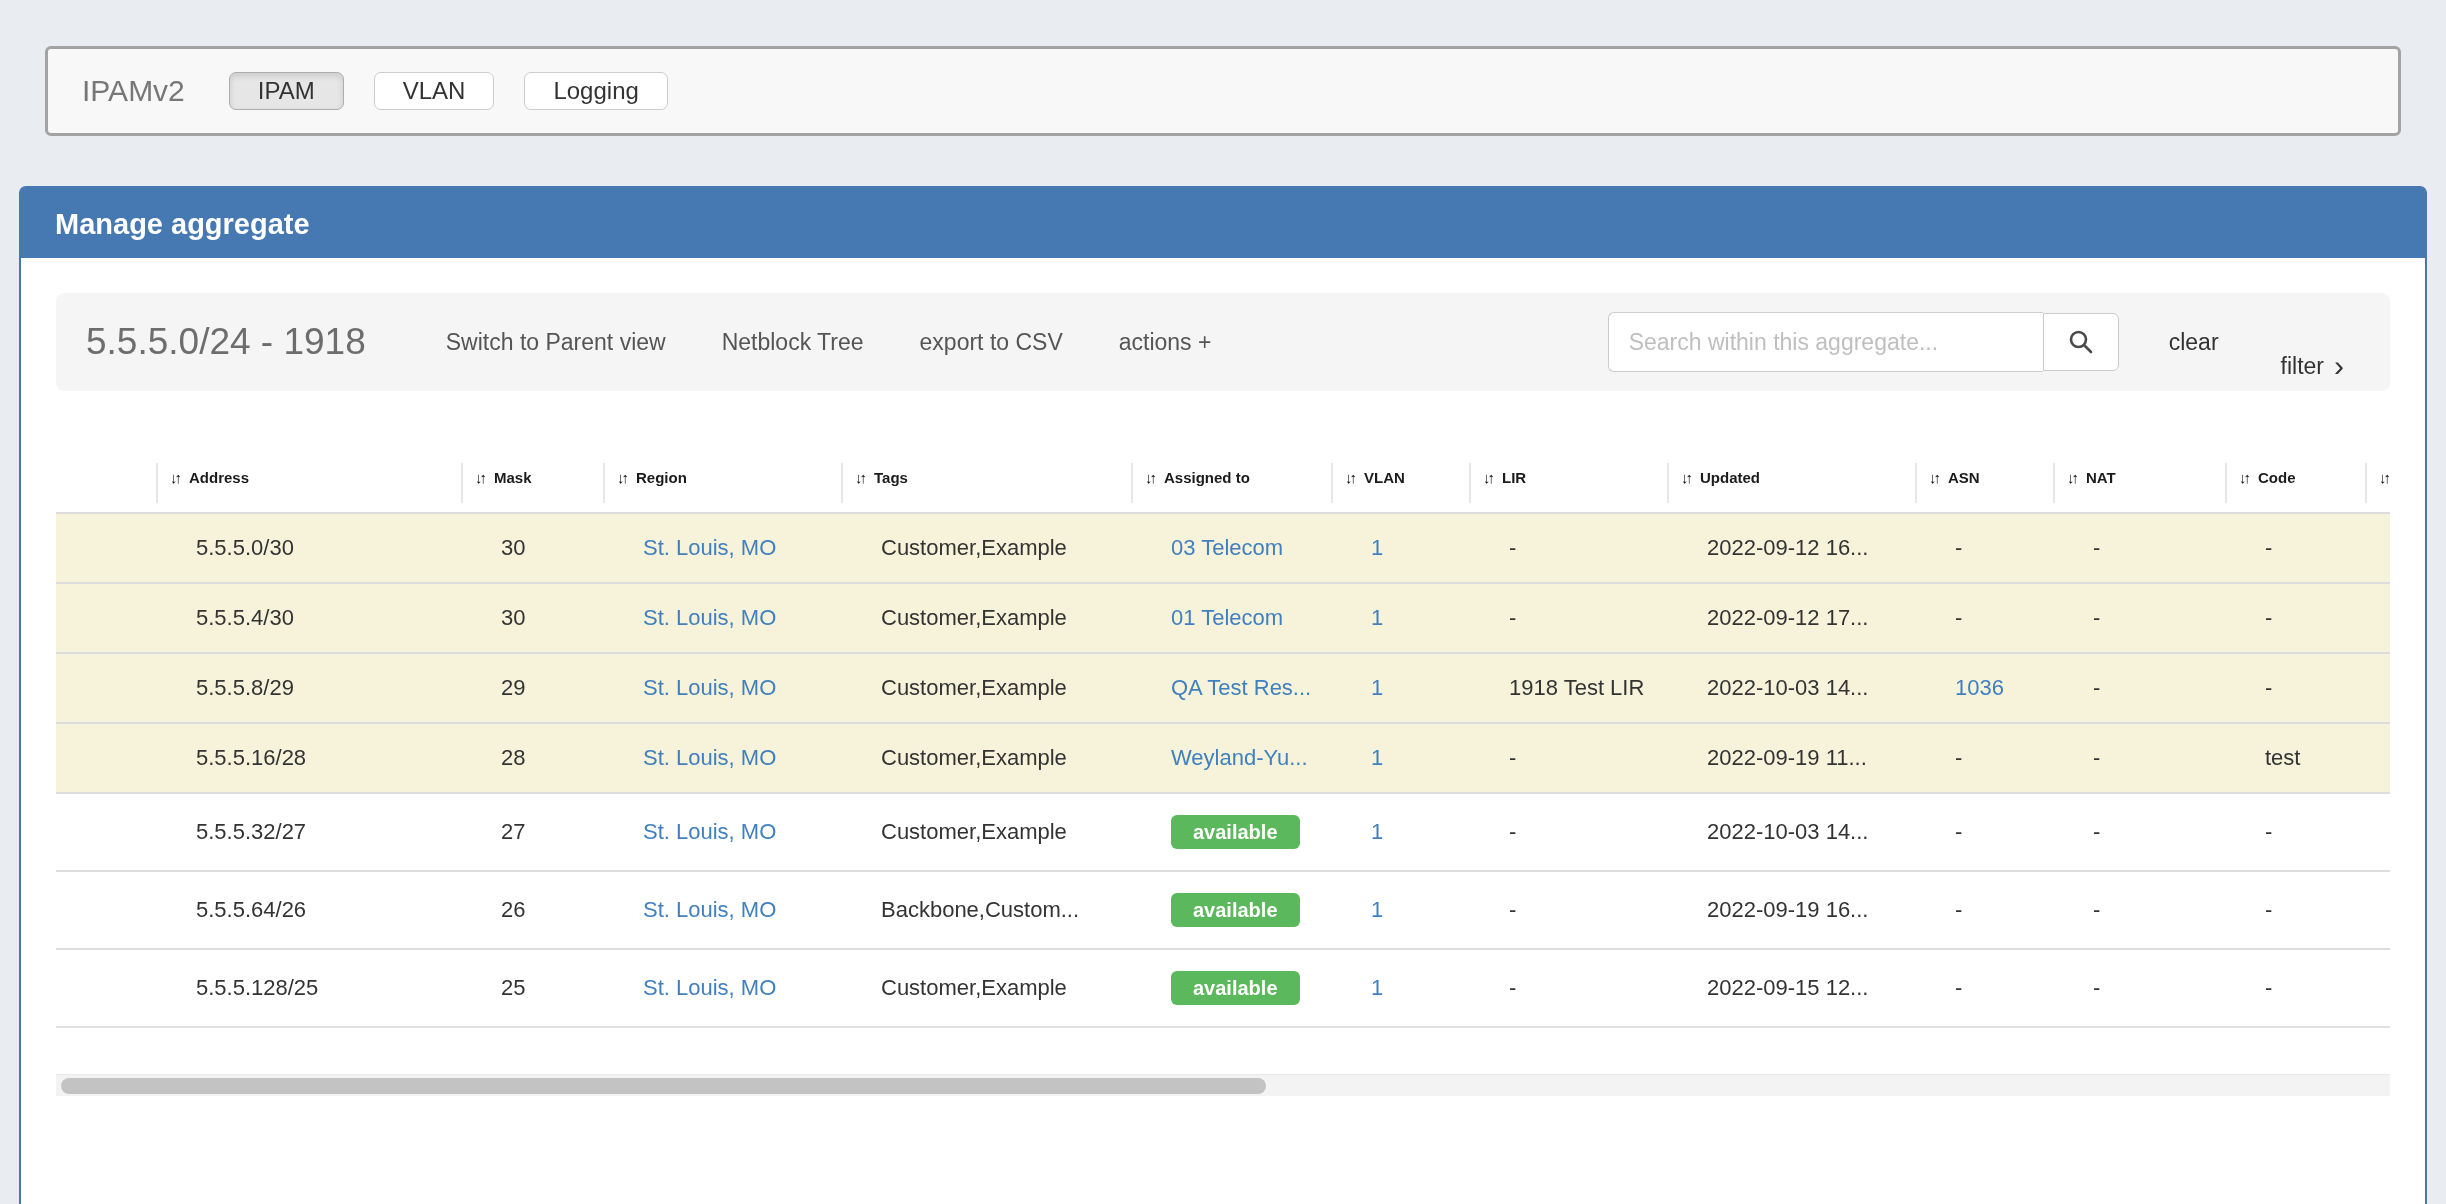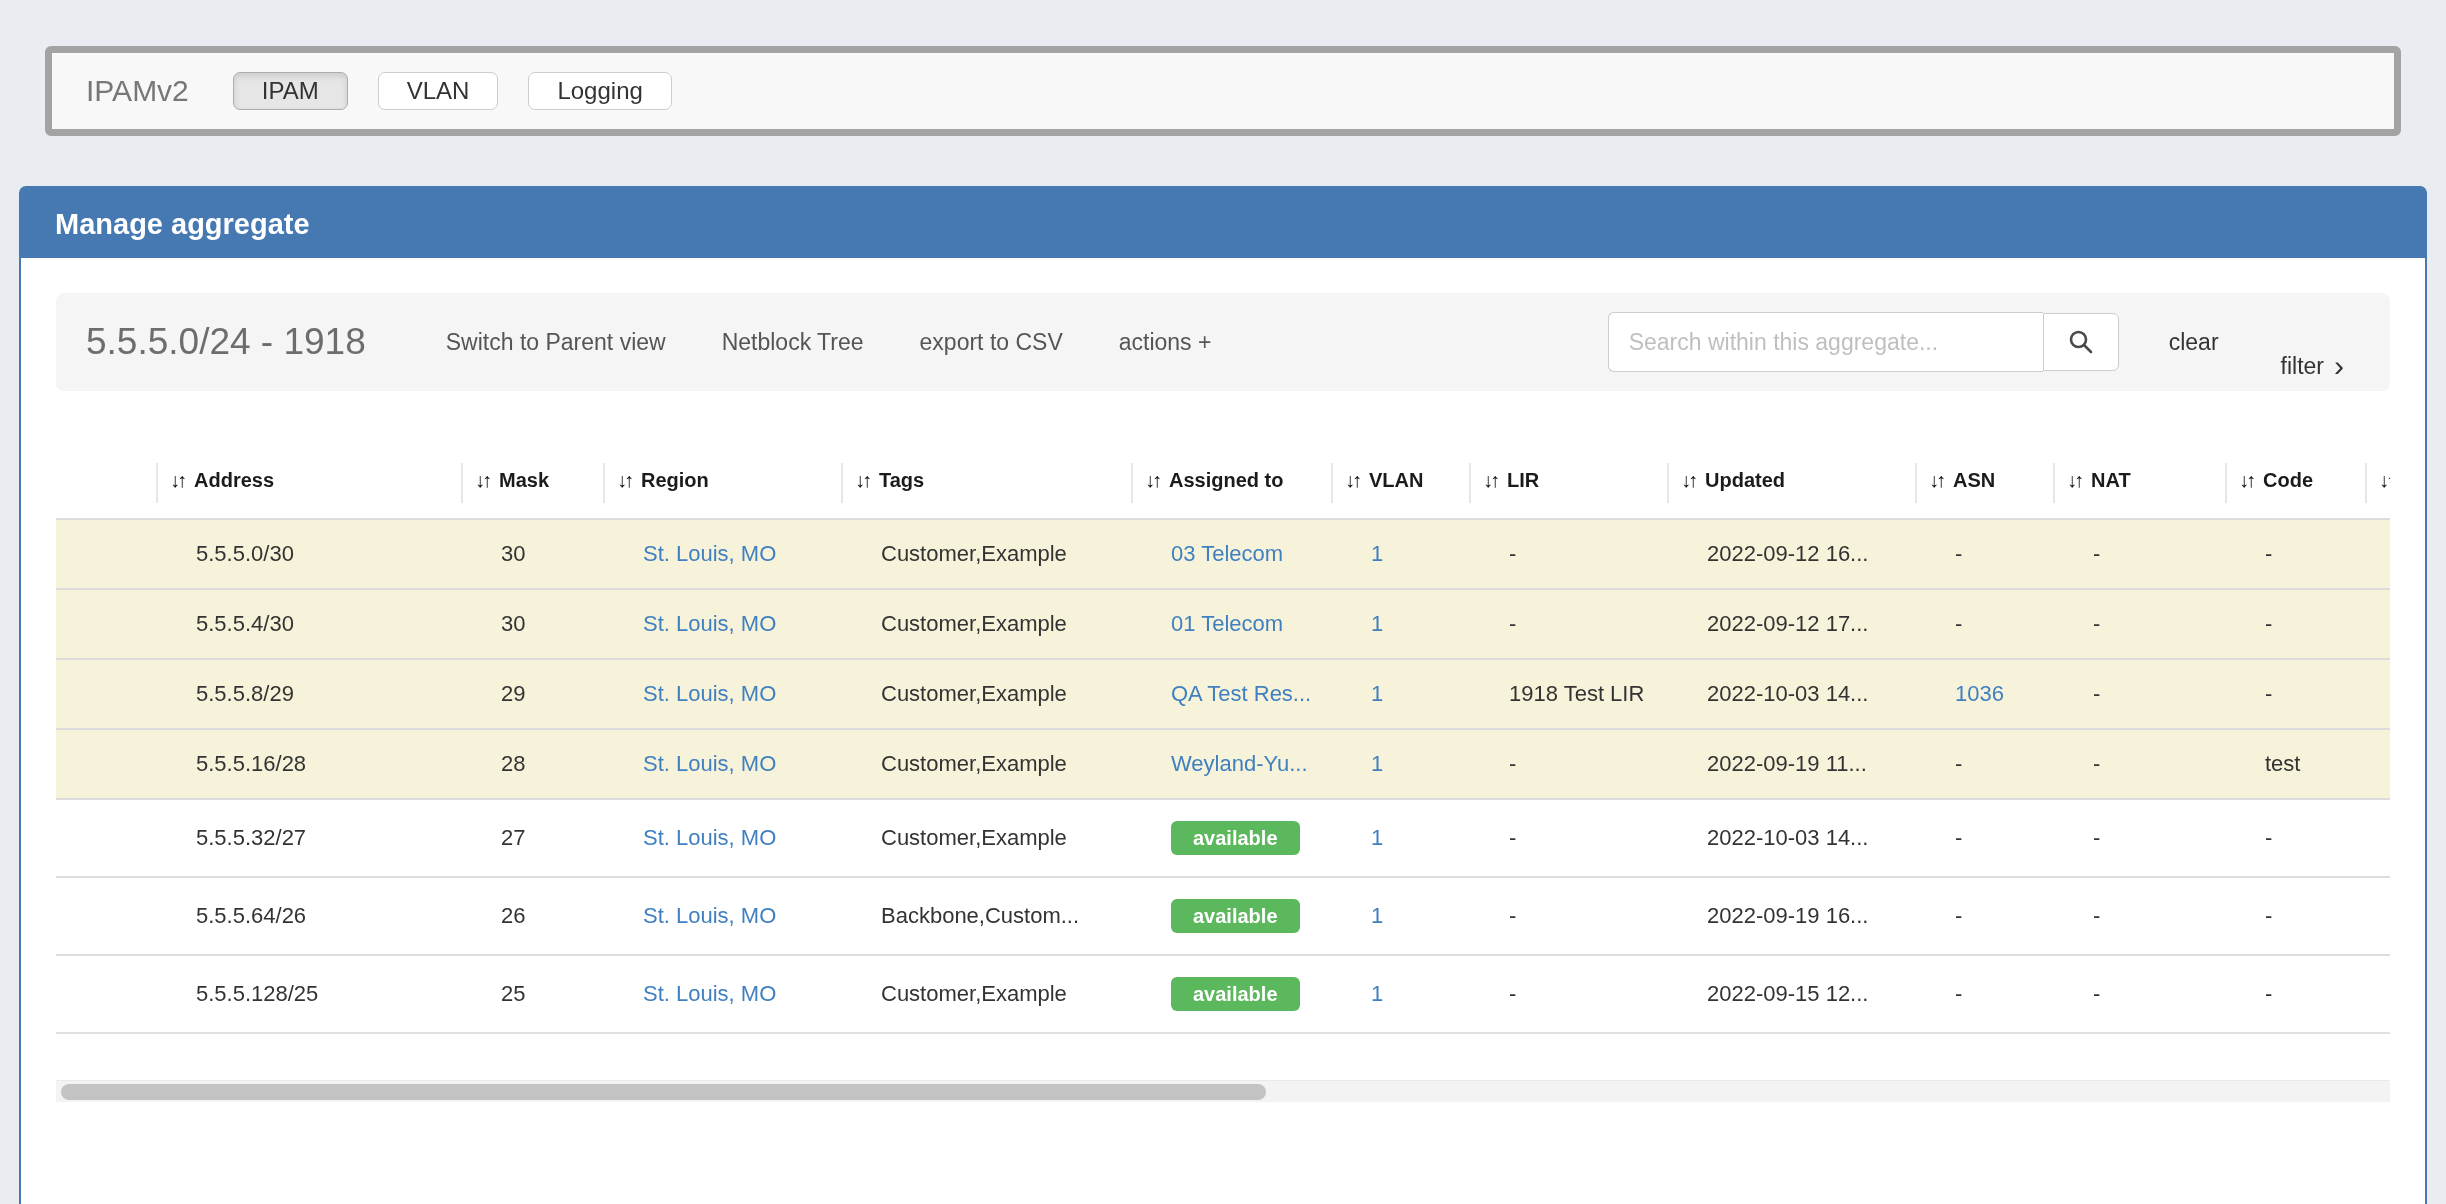--- a/index.html
+++ b/index.html
@@ -8,21 +8,21 @@
     background: #e9edf1;
     font-family: "Liberation Sans", sans-serif;
     color: #333;
   }
 
   
   .navbar {
     margin: 46px 45px 0 45px;
     height: 90px;
     background: #f8f8f8;
-    border: 7px solid #a3a3a3;
+    border: 3px solid #a3a3a3;
     border-radius: 6px;
     display: flex;
     align-items: center;
   }
   .brand {
     font-size: 30px;
     color: #777;
     margin-left: 34px;
     margin-right: 44px;
   }
@@ -109,21 +109,21 @@
     cursor: pointer;
   }
   .clear-link { font-size: 23px; color: #333; margin-left: 50px; cursor: pointer; }
   .filter-link { font-size: 23px; color: #333; margin-left: 62px; margin-right: 16px; cursor: pointer; display:flex; align-items:center;margin-top:48px; }
   .filter-chevron { font-size: 30px; margin-left: 10px; color: #333; line-height: 1; }
 
   
   .table-wrap { margin-top: 62px; overflow: hidden; width: 100%; }
   table { border-collapse: collapse; table-layout: fixed; width: 2429px; }
   th {
-    font-size: 20px;
+    font-size: 15px;
     font-weight: bold;
     color: #1b1b1b;
     text-align: left;
     padding: 16px 12px 26px 14px;
     white-space: nowrap;
     position: relative;
   }
   th.sep::before {
     content: '';
     position: absolute;

